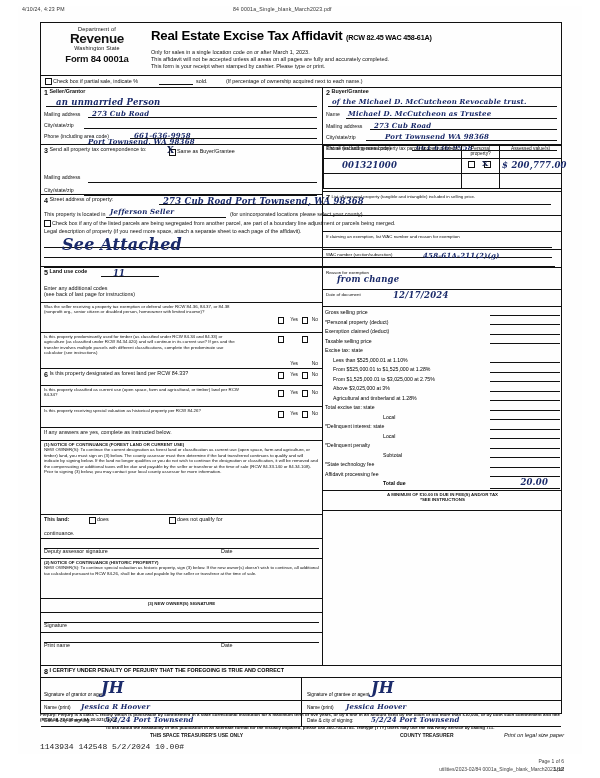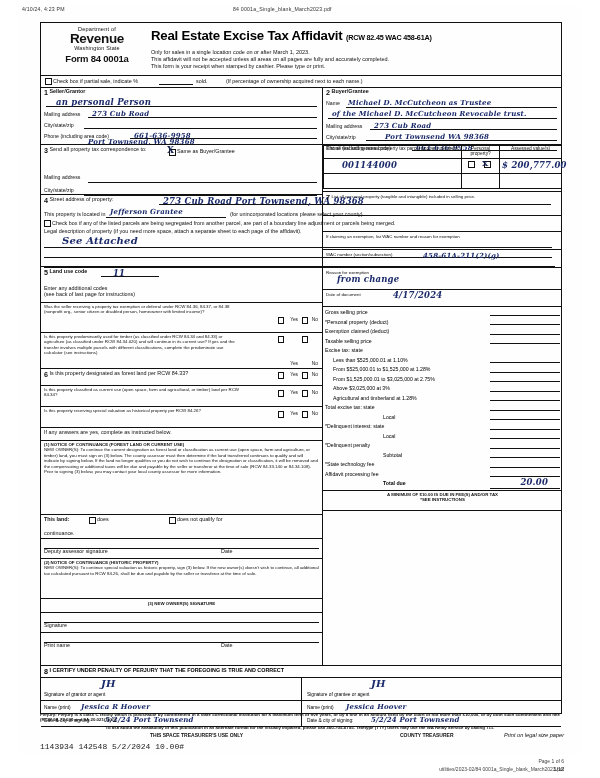--- a/index.html
+++ b/index.html
@@ -158,21 +158,21 @@
     font-family: "DejaVu Serif", serif;
     color: #1a2a6a;
     font-style: italic;
     font-weight: bold;
     letter-spacing: .2px;
     white-space: nowrap;
     position: absolute;
   }
   .hw-sm { font-size: 7px; }
   .hw-md { font-size: 8.5px; }
-  .hw-lg { font-size: 10px; }
+  .hw-lg { font-size: 16px; }
 
   .tbl {
     width: 100%;
     border-collapse: collapse;
     font-size: 4.8px;
   }
   .tbl td, .tbl th {
     border: 1px solid #111;
     padding: 0 1px;
     vertical-align: top;
@@ -287,21 +287,21 @@
 
       <div class="vline"></div>
 
       <div class="colL">
 
         <div class="sec" style="height:54px;">
           <span class="secnum">1</span>
           <span class="bld">Seller/Grantor</span>
           <div class="fieldrow" style="height:11px;">
             <span class="rule" style="left:2px; right:2px;"></span>
-            <span class="hw hw-md" style="left:12px; top:0px;">an personal Person</span>
+            <span class="hw hw-md" style="left:12px; top:0px;">an unmarried Person</span>
           </div>
           <div class="fieldrow" style="height:11px;">
             <span class="cap">Mailing address</span>
             <span class="rule" style="left:44px; right:2px;"></span>
             <span class="hw hw-sm" style="left:48px; top:1px;">273 Cub Road</span>
           </div>
           <div class="fieldrow" style="height:11px;">
             <span class="cap">City/state/zip</span>
             <span class="rule" style="left:40px; right:2px;"></span>
             <span class="hw hw-sm" style="left:44px; top:18px;">Port Townsend, WA 98368</span>
@@ -331,21 +331,21 @@
         </div>
 
         <div class="sec" style="height:72px; width:514px; box-sizing:border-box;">
           <span class="secnum">4</span>
           <span>Street address of property:</span>
           <span style="position:absolute; left:118px; right:4px; top:9px; border-bottom:1px solid #111;"></span>
           <span class="hw hw-md" style="left:122px; top:1px;">273 Cub Road  Port Townsend, WA 98368</span>
           <div style="position:relative; height:11px; margin-top:3px;">
             <span style="position:absolute; left:0; top:3px;">This property is located in</span>
             <span style="position:absolute; left:62px; width:120px; bottom:1px; border-bottom:1px solid #111;"></span>
-            <span class="hw hw-sm" style="left:66px; top:-1px;">Jefferson Grantee</span>
+            <span class="hw hw-sm" style="left:66px; top:-1px;">Jefferson Seller</span>
             <span style="position:absolute; left:186px; top:3px;">(for unincorporated locations please select your county)</span>
           </div>
           <div style="position:relative; height:9px;">
             <span class="sqbox" style="left:0; top:1px;"></span>
             <span style="position:absolute; left:8px; top:1px;">Check box if any of the listed parcels are being segregated from another parcel, are part of a boundary line adjustment or parcels being merged.</span>
           </div>
           <div style="position:relative; height:9px;">
             <span style="position:absolute; left:0; top:0;">Legal description of property (if you need more space, attach a separate sheet to each page of the affidavit).</span>
           </div>
           <div style="position:relative; height:10px; border-bottom:1px solid #111;">
@@ -448,28 +448,28 @@
           <span style="position:absolute; left:180px; top:9px;">Date</span>
         </div>
 
       </div>
 
       <div class="colR">
 
         <div class="sec" style="height:54px;">
           <span class="secnum">2</span>
           <span class="bld">Buyer/Grantee</span>
+          <div class="fieldrow" style="height:11px;">
+            <span class="rule" style="left:2px; right:2px;"></span>
+            <span class="hw hw-sm" style="left:6px; top:0px;">of the Michael D. McCutcheon Revocable trust.</span>
+          </div>
           <div class="fieldrow" style="height:12px;">
             <span class="cap">Name</span>
             <span class="rule" style="left:20px; right:2px;"></span>
             <span class="hw hw-sm" style="left:22px; top:1px;">Michael D. McCutcheon as Trustee</span>
-          </div>
-          <div class="fieldrow" style="height:11px;">
-            <span class="rule" style="left:2px; right:2px;"></span>
-            <span class="hw hw-sm" style="left:6px; top:0px;">of the Michael D. McCutcheon Revocable trust.</span>
           </div>
           <div class="fieldrow" style="height:11px;">
             <span class="cap">Mailing address</span>
             <span class="rule" style="left:44px; right:2px;"></span>
             <span class="hw hw-sm" style="left:48px; top:1px;">273 Cub Road</span>
           </div>
           <div class="fieldrow" style="height:11px;">
             <span class="cap">City/state/zip</span>
             <span class="rule" style="left:40px; right:2px;"></span>
             <span class="hw hw-sm" style="left:59px; top:1px;font-style:italic;">Port Townsend WA 98368</span>
@@ -484,21 +484,21 @@
         <div class="sec" style="height:46px; padding:0;">
           <table class="tbl">
             <tbody>
                 <tr>
               <th style="width:58%; height:12px; font-weight:normal;">List all real and personal property tax parcel account numbers</th>
               <th style="width:16%; font-weight:normal;">Personal property?</th>
               <th style="width:26%; font-weight:normal;">Assessed value(s)</th>
             </tr>
             <tr>
               <td style="height:14px; position:relative;">
-                <span class="hw hw-md" style="left:18px; top:1px;">001144000</span>
+                <span class="hw hw-md" style="left:18px; top:1px;">001321000</span>
               </td>
               <td style="position:relative;">
                 <span class="sqbox" style="left:6px; top:2px;"></span>
                 <span class="sqbox" style="left:22px; top:2px;"></span>
                 <span class="strike-x" style="left:20px; top:-1px; font-size:8px;">X</span>
               </td>
               <td style="position:relative;">
                 <span class="hw hw-md" style="left:2px; top:1px;">$ 200,777.00</span>
               </td>
             </tr>
@@ -524,21 +524,21 @@
           <span class="tiny">WAC number (section/subsection)</span>
           <span class="hw hw-sm" style="left:100px; top:1px;">458-61A-211(2)(g)</span>
         </div>
         <div class="sec" style="height:18px;">
           <span class="tiny">Reason for exemption</span>
           <span class="hw hw-md" style="left:14px; top:6px;">from change</span>
         </div>
 
         <div class="sec" style="height:13px;">
           <span class="tiny">Date of document</span>
-          <span class="hw hw-md" style="left:70px; top:0px;">4/17/2024</span>
+          <span class="hw hw-md" style="left:70px; top:0px;">12/17/2024</span>
         </div>
 
         <div>
           <div class="feeline">
               <span class="fl">Gross selling price</span>
               <span class="rl"></span>
             </div>
           <div class="feeline">
               <span class="fl">*Personal property (deduct)</span>
               <span class="rl"></span>

